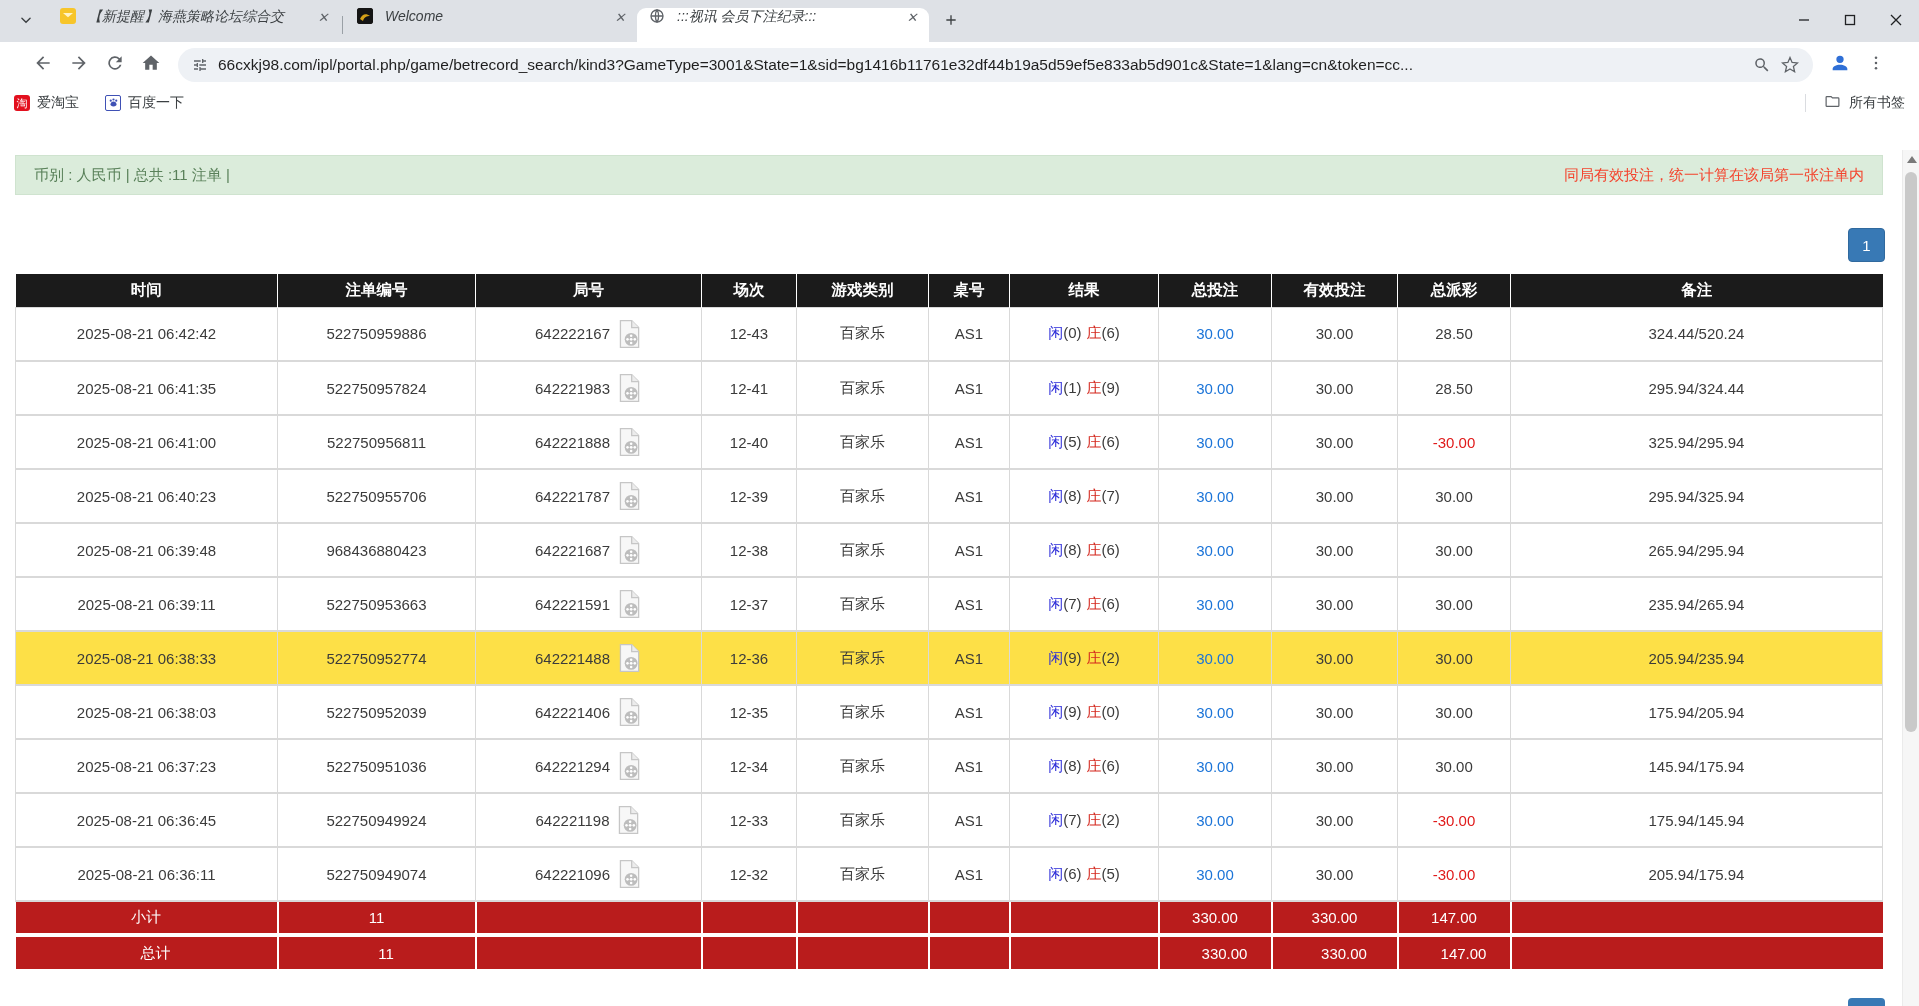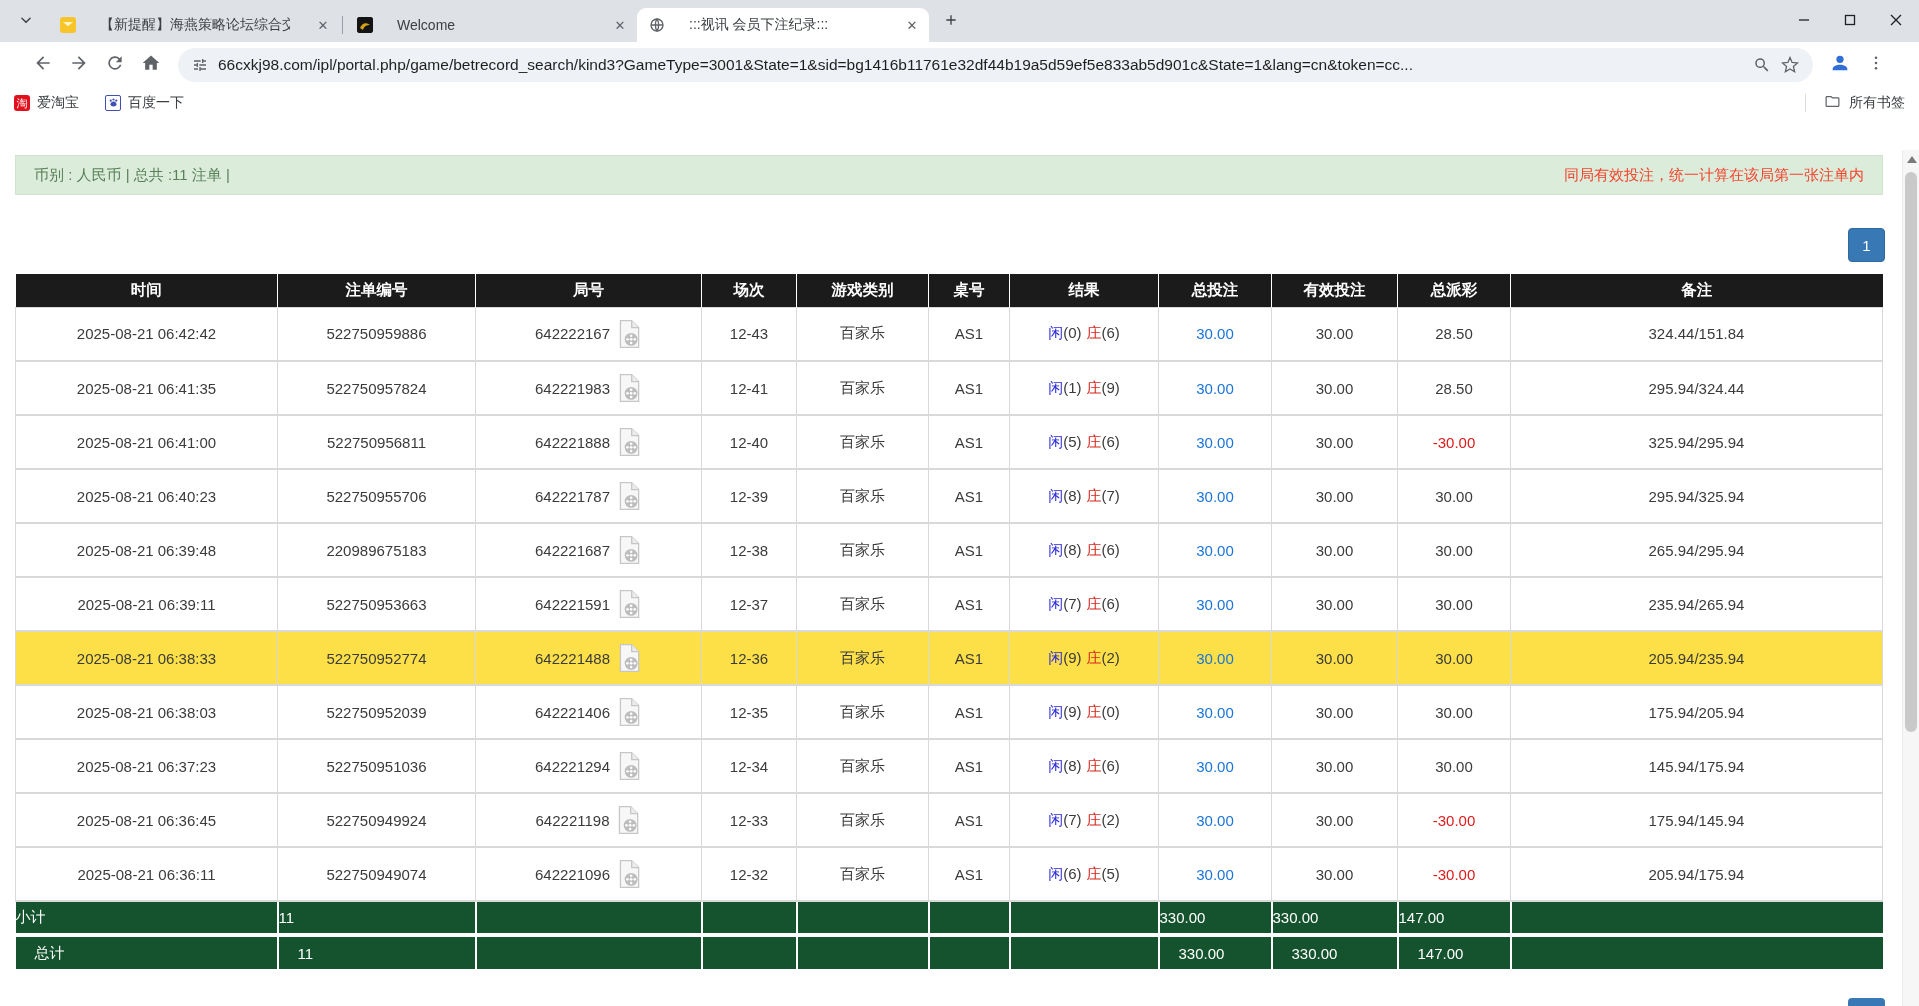--- a/index.html
+++ b/index.html
@@ -3,21 +3,21 @@
 <meta charset="utf-8">
 <style>
   * { margin:0; padding:0; box-sizing:border-box; }
   html,body { width:1919px; height:1006px; overflow:hidden; }
   body { font-family:"Liberation Sans", sans-serif; background:#fff; }
   .window { position:relative; width:1919px; height:1006px; }
 
   
   .tabstrip { position:relative; height:42px; background:#dee1e6; display:flex; align-items:flex-end; padding-left:10px; }
   .tabsearch { width:28px; height:28px; margin:0 8px 7px 2px; border:none; background:transparent; border-radius:50%; display:flex; align-items:center; justify-content:center; cursor:pointer; }
-  .tab { width:292px; height:34px; display:flex; align-items:center; gap:24px; padding:0 8px 0 12px; border-radius:9px 9px 0 0; color:#3c4043; }
+  .tab { width:292px; height:34px; display:flex; gap:12px; padding:0 8px 0 12px; border-radius:9px 9px 0 0; color:#3c4043;font-style:italic; }
   .tab.active { background:#fff; }
   .tab-title { flex:1; font-size:14px; white-space:nowrap; overflow:hidden; }
   .tab-close { width:18px; height:18px; display:flex; align-items:center; justify-content:center; font-size:13px; color:#5f6368; border-radius:50%; cursor:pointer; }
   .tab-sep { width:1px; height:18px; background:#9aa0a6; margin:0 2px 8px 2px; align-self:flex-end; }
   .fav { width:16px; height:16px; flex:0 0 16px; display:flex; align-items:center; justify-content:center; }
   .fav-mail { background:#f7c52a; border-radius:3px; position:relative; }
   .fav-mail:after { content:""; position:absolute; left:3px; top:5px; width:10px; height:7px; background:#fff3c8; clip-path:polygon(0 0,100% 0,50% 60%); }
   .fav-app { background:#141414; border-radius:3px; overflow:hidden; }
   .newtab { width:28px; height:28px; margin:0 0 7px 8px; border:none; background:transparent; border-radius:50%; display:flex; align-items:center; justify-content:center; cursor:pointer; }
   .wincontrols { position:absolute; top:0; right:0; height:40px; display:flex; }
@@ -52,21 +52,21 @@
   .bet-table th:last-child { border-right:none; }
   .bet-table tbody td { height:54px; text-align:center; background:#fff; border:1px solid #d9d9d9; border-bottom-width:2px; vertical-align:middle; }
   .bet-table tbody tr.hl td { background:#fde047; }
   .round-wrap { display:inline-flex; align-items:center; gap:6px; }
   .vbtn { display:inline-flex; cursor:pointer; }
   .pl { color:#2929d8; }
   .bk { color:#d4281e; margin-left:5px; }
   .sc { color:#3b3b3b; }
   .blue-link { color:#1b74d8; cursor:pointer; }
   td.neg { color:#e01b1b; }
-  .bet-table tfoot td { height:34px; background:#14532d; color:#fff; text-align:left; border-right:2px solid #fff; }
+  .bet-table tfoot td { height:34px; background:#b91c1c; color:#fff; text-align:center; border-right:2px solid #fff; }
   .bet-table tfoot td:last-child { border-right:none; }
   .bet-table tfoot tr.foot2 td { border-top:4px solid #fff;padding-left:19px; }
 
   
   .scrollbar { position:absolute; top:32px; right:0; bottom:0; width:17px; background:#f6f6f6; border-left:1px solid #ebebeb; }
   .sb-arrow { position:absolute; top:6px; left:4px; width:0; height:0; border-left:5px solid transparent; border-right:5px solid transparent; border-bottom:7px solid #7a7a7a; }
   .sb-thumb { position:absolute; top:22px; left:2px; width:12px; height:560px; background:#c9c9c9; border-radius:6px; }
 </style>
 </head>
 <body>
@@ -263,21 +263,21 @@
                   </svg>
                 </span>
               </span></td>
             <td>12-43</td>
             <td>百家乐</td>
             <td>AS1</td>
             <td><span class="pl">闲</span><span class="sc">(0)</span><span class="bk">庄</span><span class="sc">(6)</span></td>
             <td><span class="blue-link">30.00</span></td>
             <td>30.00</td>
             <td>28.50</td>
-            <td>324.44/151.84</td>
+            <td>324.44/520.24</td>
           </tr>
           <tr>
             <td>2025-08-21 06:41:35</td>
             <td>522750957824</td>
             <td><span class="round-wrap">
                 <span>642221983</span>
                 <span class="vbtn">
                   <svg width="26" height="30" viewBox="0 0 24 28">
                     <path d="M4 1.5h10.5L21 8v18.5H4z" fill="#f7f7f7" stroke="#c6c6c6" stroke-width="1.2"></path>
                     <path d="M14.5 1.5V8H21" fill="#ececec" stroke="#c6c6c6" stroke-width="1.2"></path>
@@ -348,21 +348,21 @@
             <td>百家乐</td>
             <td>AS1</td>
             <td><span class="pl">闲</span><span class="sc">(8)</span><span class="bk">庄</span><span class="sc">(7)</span></td>
             <td><span class="blue-link">30.00</span></td>
             <td>30.00</td>
             <td>30.00</td>
             <td>295.94/325.94</td>
           </tr>
           <tr>
             <td>2025-08-21 06:39:48</td>
-            <td>220989675183</td>
+            <td>968436880423</td>
             <td><span class="round-wrap">
                 <span>642221687</span>
                 <span class="vbtn">
                   <svg width="26" height="30" viewBox="0 0 24 28">
                     <path d="M4 1.5h10.5L21 8v18.5H4z" fill="#f7f7f7" stroke="#c6c6c6" stroke-width="1.2"></path>
                     <path d="M14.5 1.5V8H21" fill="#ececec" stroke="#c6c6c6" stroke-width="1.2"></path>
                     <circle cx="14" cy="19" r="6" fill="#bdbdbd"></circle>
                     <circle cx="14" cy="19" r="1.3" fill="#fff"></circle>
                     <circle cx="14" cy="15.6" r="1.2" fill="#fff"></circle>
                     <circle cx="14" cy="22.4" r="1.2" fill="#fff"></circle>

